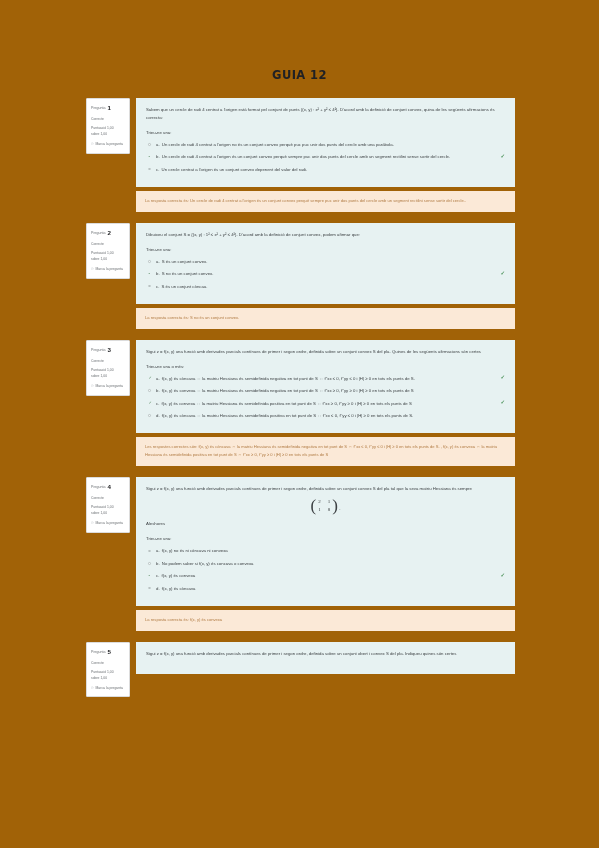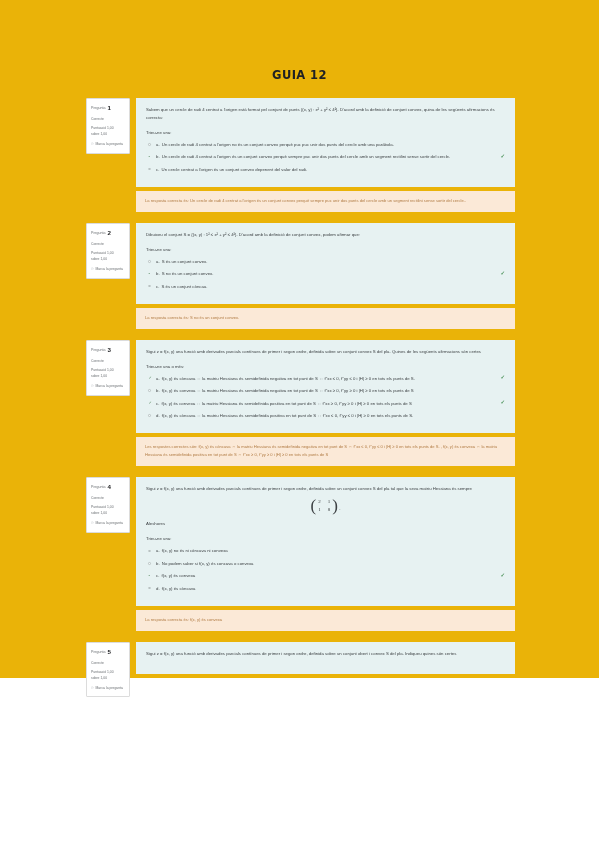--- a/index.html
+++ b/index.html
@@ -3,21 +3,21 @@
 <meta charset="utf-8">
 <style>
   html,body{margin:0;padding:0;}
   body{
     width:599px;height:848px;
     background:#ffffff;
     font-family:"Liberation Sans", sans-serif;
     color:#3c4043;
     overflow:hidden;
   }
-  .page{position:relative;width:599px;height:678px;background:#eab308;}
+  .page{position:relative;width:599px;height:848px;background:#a16207;}
   .doc-title{
     text-align:center;
     font-size:11.5px;
     font-weight:bold;
     letter-spacing:0.4px;
     color:#202124;
     padding-top:68px;
     margin:0 0 16px 0;
     font-family:"DejaVu Sans", sans-serif;
   }

